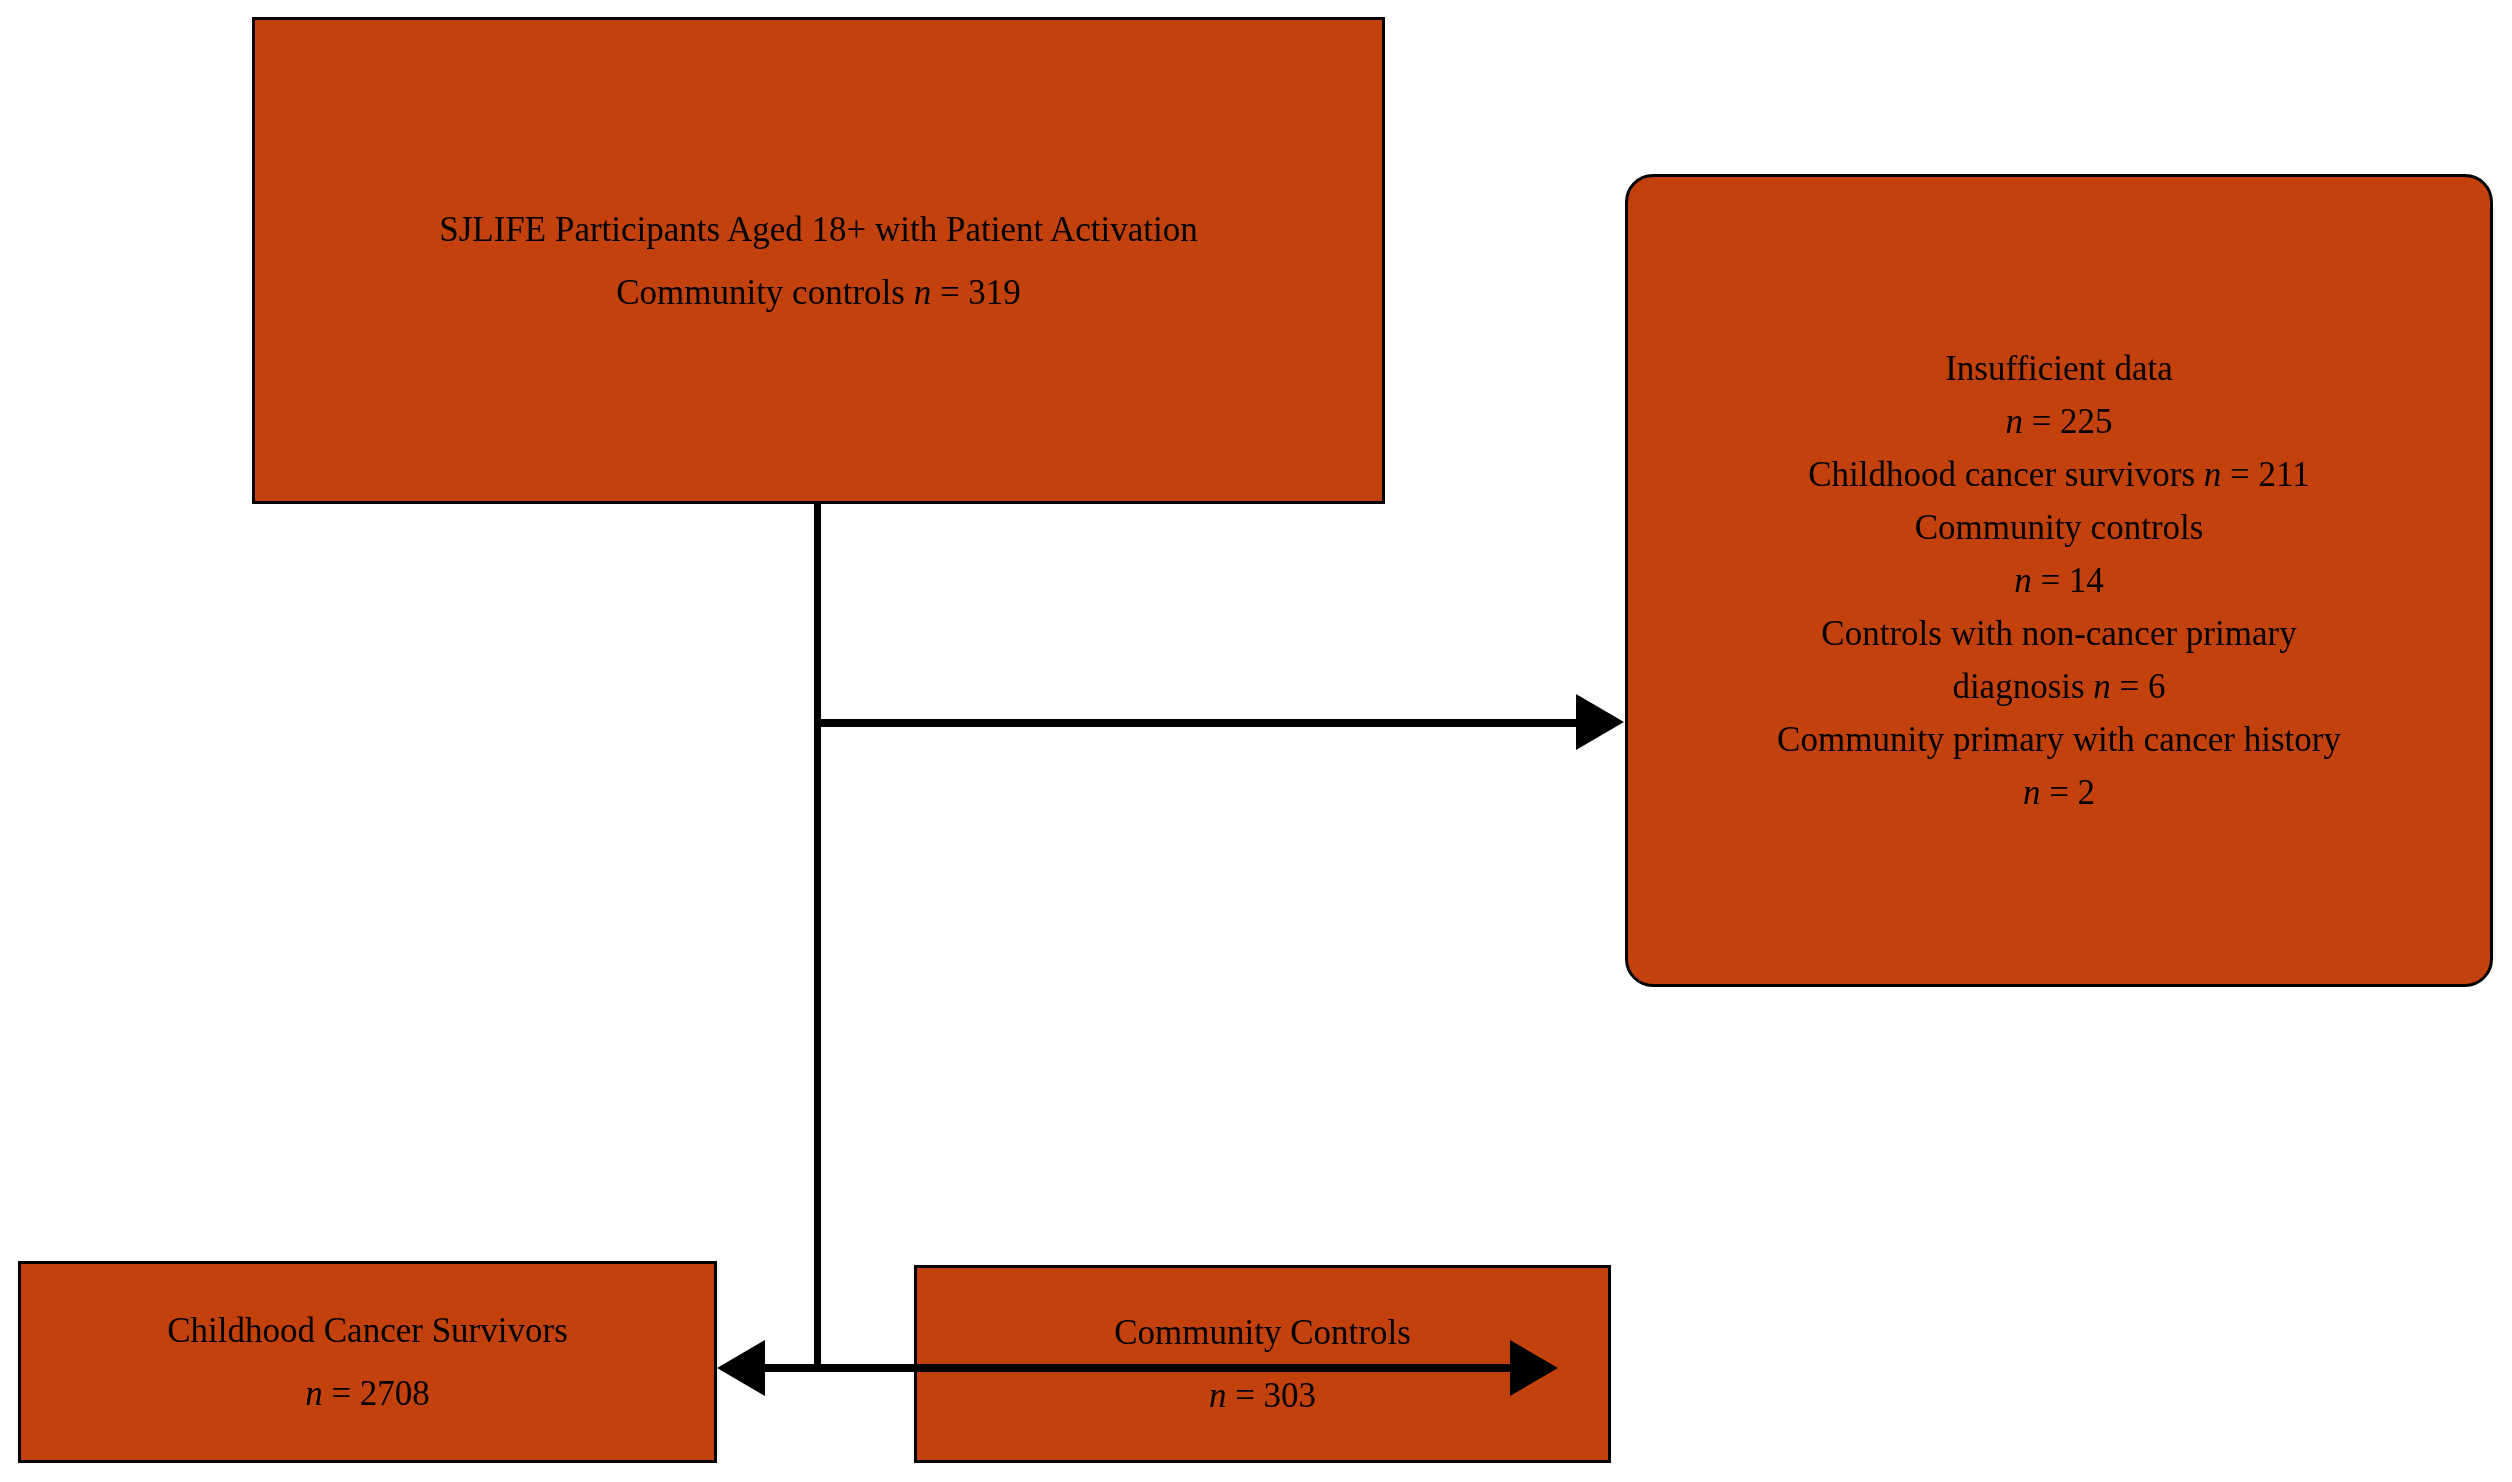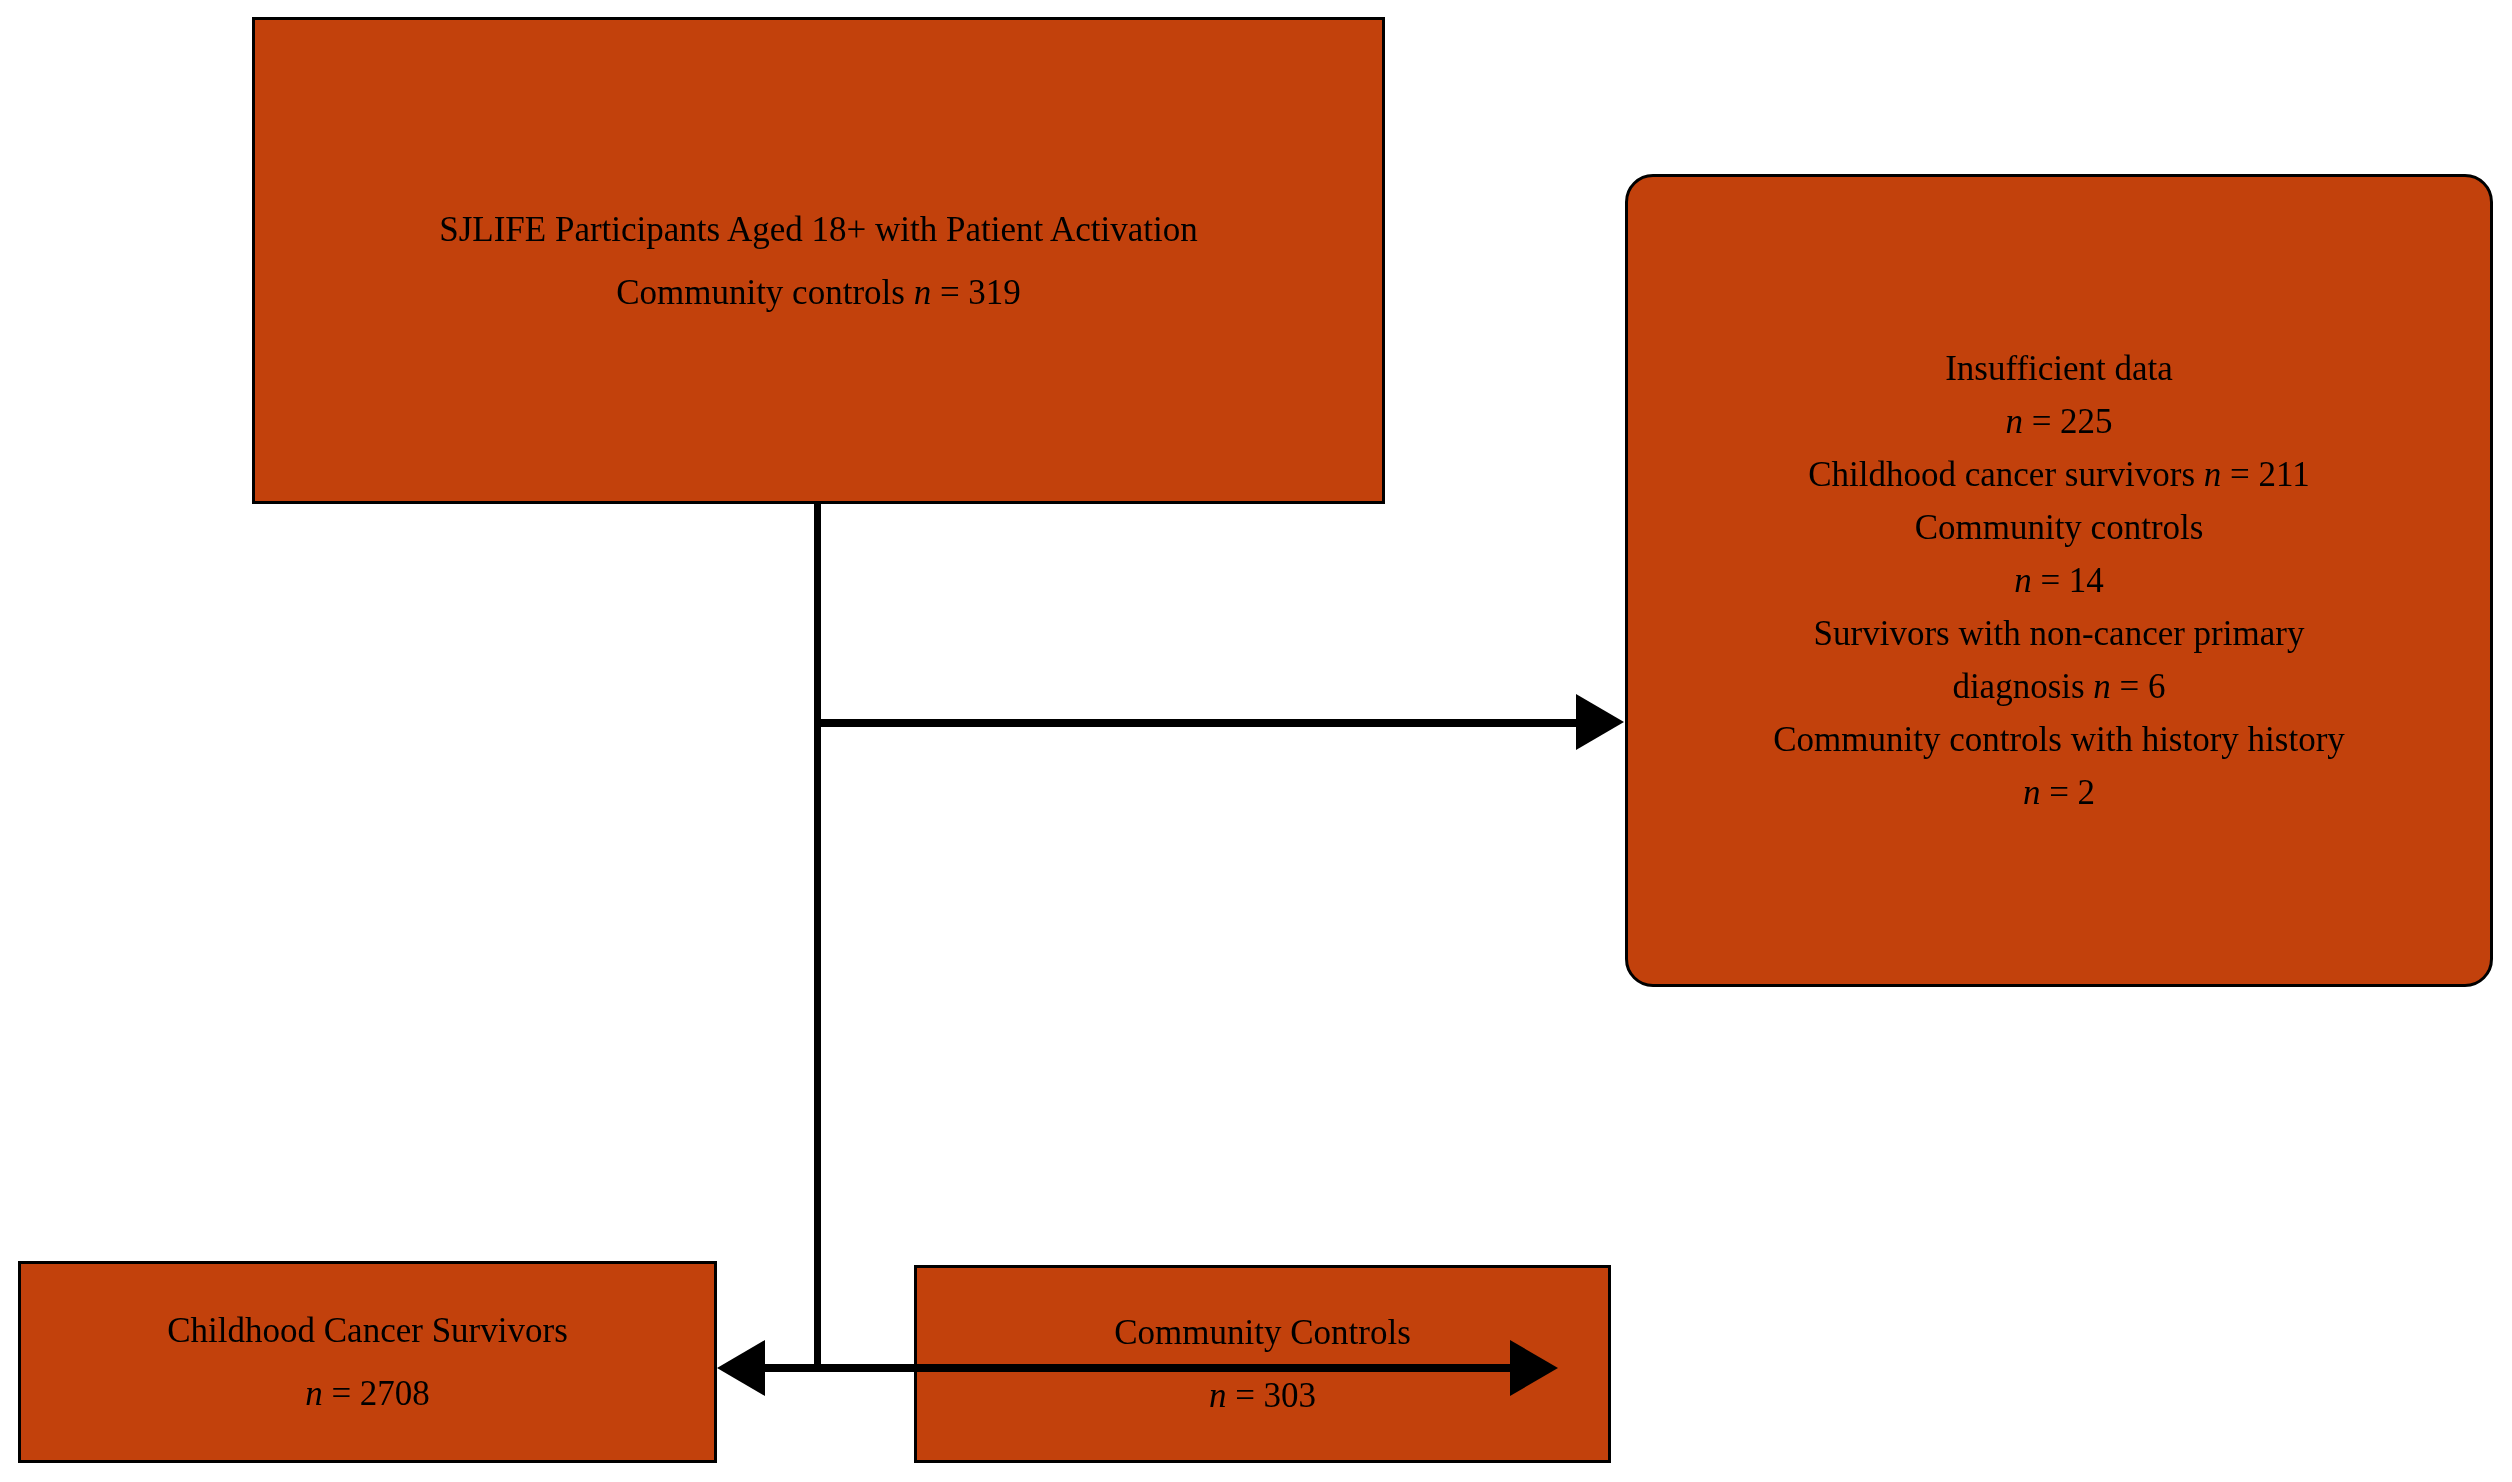--- a/index.html
+++ b/index.html
@@ -132,23 +132,23 @@
     <span class="node-line">SJLIFE Participants Aged 18+ with Patient Activation</span>
     <span class="node-line">Community controls <em>n</em> = 319</span>
   </div>
 
   <div class="node-box" id="box-excluded">
     <span class="node-line">Insufficient data</span>
     <span class="node-line"><em>n</em> = 225</span>
     <span class="node-line">Childhood cancer survivors <em>n</em> = 211</span>
     <span class="node-line">Community controls</span>
     <span class="node-line"><em>n</em> = 14</span>
-    <span class="node-line">Survivors with non-cancer primary</span>
+    <span class="node-line">Controls with non-cancer primary</span>
     <span class="node-line">diagnosis <em>n</em> = 6</span>
-    <span class="node-line">Community controls with history history</span>
+    <span class="node-line">Community primary with cancer history</span>
     <span class="node-line"><em>n</em> = 2</span>
   </div>
 
   <div class="node-box" id="box-survivors">
     <span class="node-line">Childhood Cancer Survivors</span>
     <span class="node-line"><em>n</em> = 2708</span>
   </div>
 
   <div class="node-box" id="box-controls">
     <span class="node-line">Community Controls</span>

